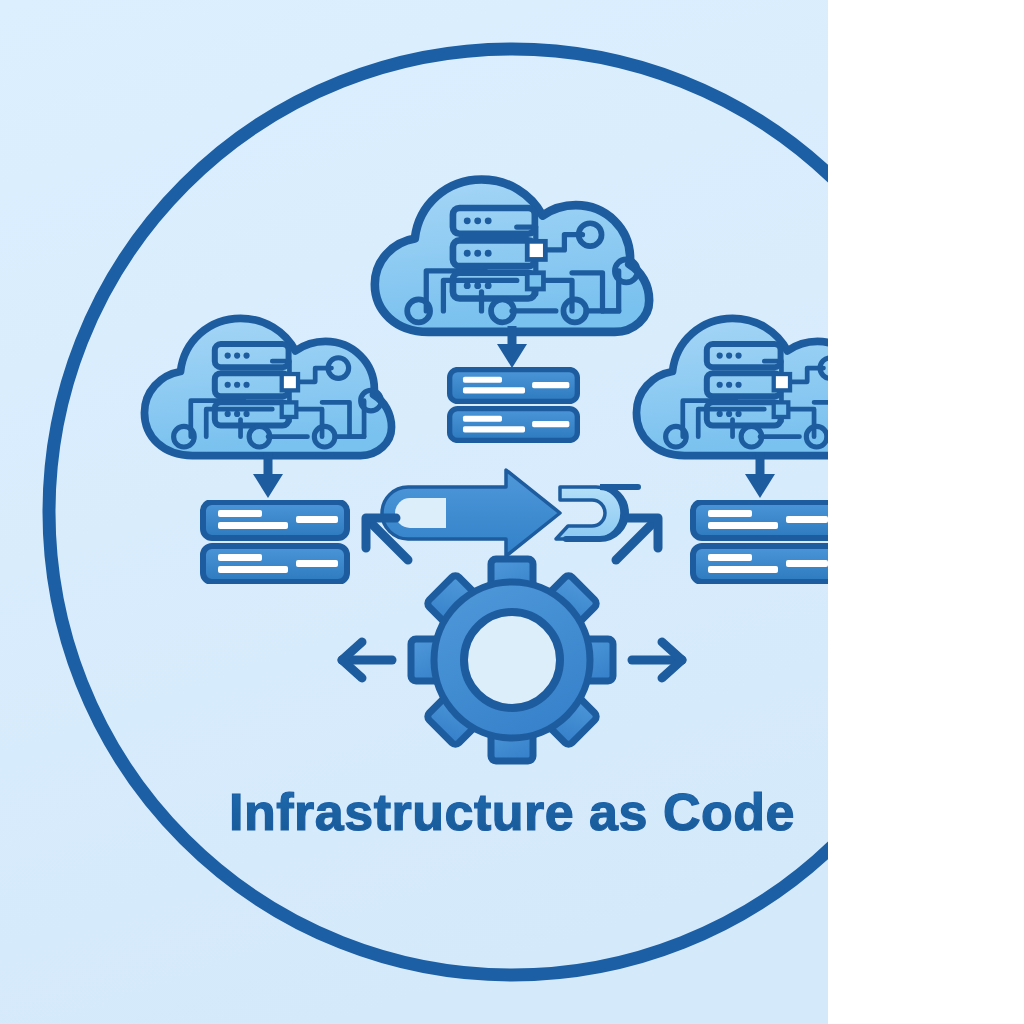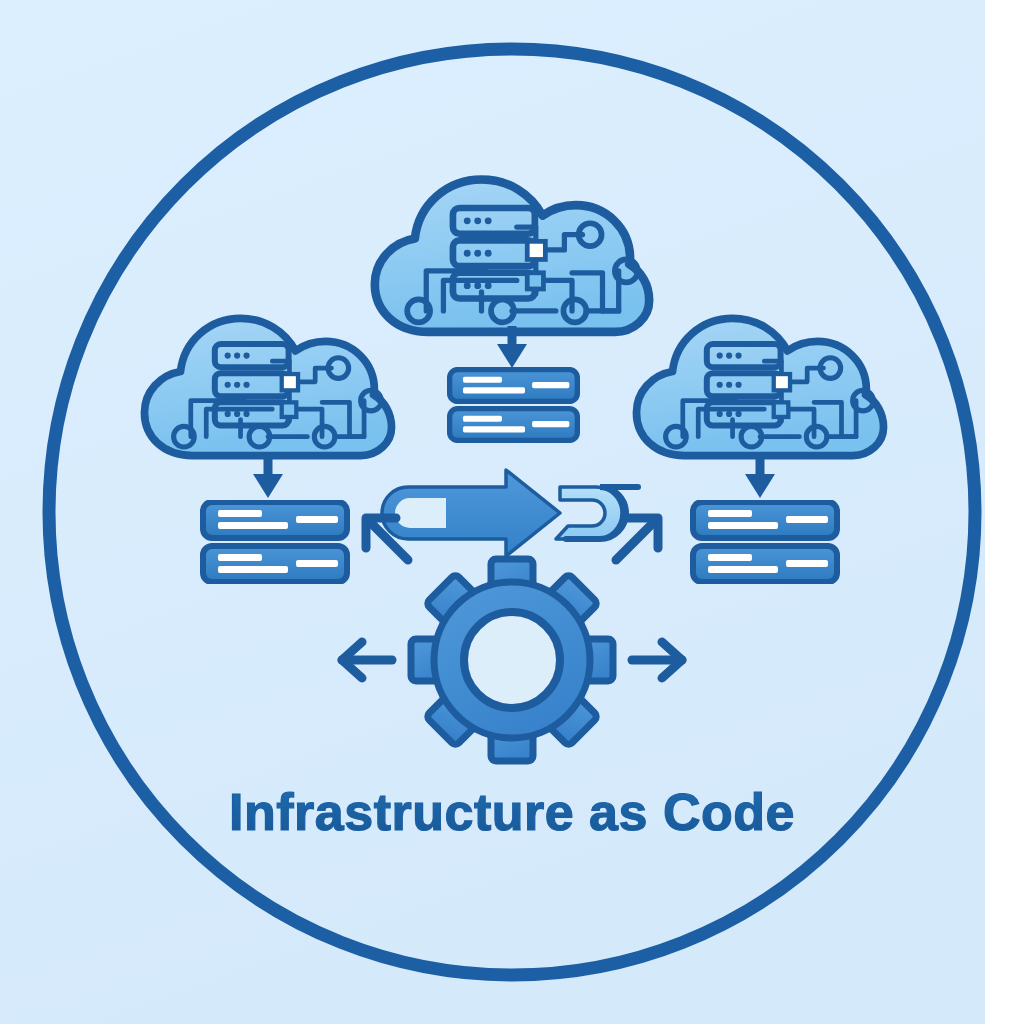--- a/index.html
+++ b/index.html
@@ -2,21 +2,21 @@
 <html><head>
 <meta charset="utf-8">
 <style>
   html, body {
     margin: 0;
     padding: 0;
     background: #ffffff;
   }
   #stage {
     position: relative;
-    width: 985px;
+    width: 828px;
     height: 1024px;
     overflow: hidden;
     font-family: "Liberation Sans", sans-serif;
   }
   #stage svg {
     display: block;
   }
   .title-text {
     font-family: "Liberation Sans", sans-serif;
     font-weight: bold;

